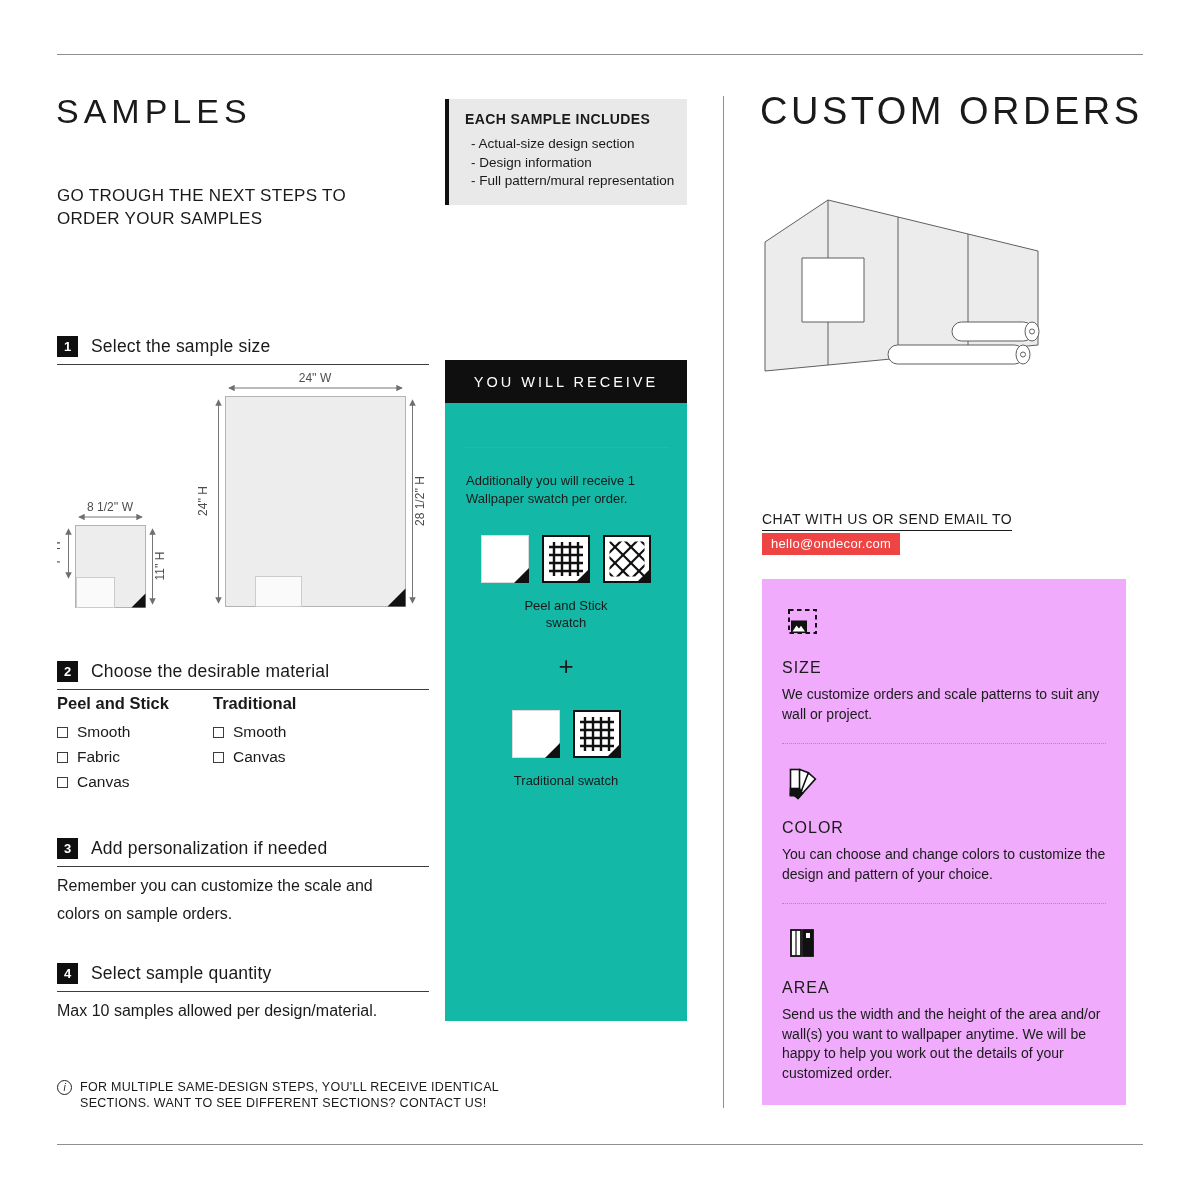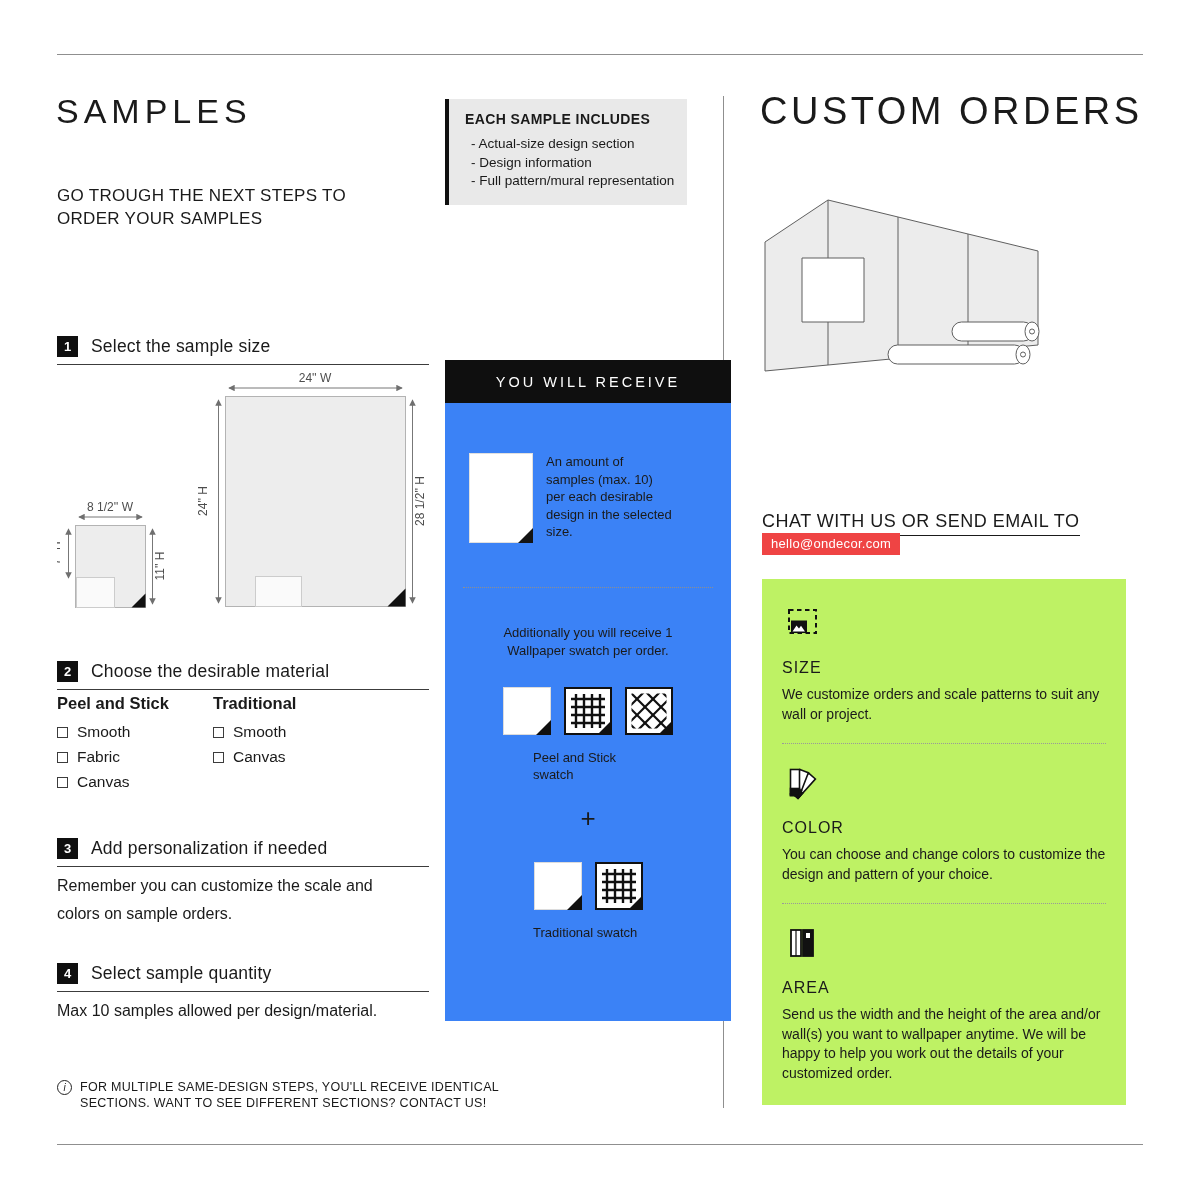--- a/index.html
+++ b/index.html
@@ -40,43 +40,43 @@
   .mat-opt{display:flex;align-items:center;margin-top:7px;font-size:15.5px}
   .cb{flex:none;width:11px;height:11px;border:1.5px solid #3c3c3c;margin-right:9px;background:#fff}
 
   .note{position:absolute;left:57px;font-size:16px;line-height:28px}
   .footer-note{position:absolute;left:57px;top:1079px;width:490px;display:flex;align-items:flex-start}
   .info-circle{flex:none;width:15px;height:15px;border:1.3px solid #222;border-radius:50%;
     font-size:10px;display:flex;align-items:center;justify-content:center;margin:1px 8px 0 0;font-style:italic}
   .footer-text{font-size:12.5px;line-height:16px;letter-spacing:.3px;width:462px}
 
   
-  .receive-panel{left:445px;top:360px;width:286px;height:661px;background:#3b82f6}
+  .receive-panel{left:445px;top:360px;width:242px;height:661px;background:#14b8a6}
   .rp-header{height:43px;background:#0f0f0f;color:#fff;display:flex;align-items:center;
     justify-content:center;font-size:14.5px;letter-spacing:3px}
   .rp-sample-row{display:flex;margin:50px 14px 0 24px}
   .sheet{width:64px;height:90px;background:#fff;border:1px solid #e0e0e0;position:relative;flex:none}
   .sheet::after{content:"";position:absolute;right:-1px;bottom:-1px;width:0;height:0;
     border-left:15px solid transparent;border-bottom:15px solid #141414}
   .rp-sample-text{margin-left:13px;font-size:13px;line-height:17.5px;width:126px}
   .rp-dotted{border-top:1px dotted #8f8f8f;margin:44px 18px 0}
-  .rp-additional{margin:36px auto 0;width:200px;text-align:center;font-size:13px;line-height:17.5px}
+  .rp-additional{margin:24px auto 0;width:200px;font-size:13px;line-height:17.5px}
   .swatch-row{display:flex;justify-content:center;gap:13px;margin-top:28px}
   .swatch{width:48px;height:48px}
-  .swatch-label{margin:14px auto 0;width:110px;font-size:13px;line-height:17px}
+  .swatch-label{margin:14px auto 0;width:110px;text-align:center;font-size:13px;line-height:17px}
   .rp-plus{text-align:center;font-size:26px;margin-top:20px}
 
   
   .intro{left:762px;top:404px;width:376px;font-size:18.5px;line-height:26.5px}
-  .contact-label{left:762px;top:511px;font-size:18px;letter-spacing:.5px;
+  .contact-label{left:762px;top:511px;font-size:14px;letter-spacing:.5px;
     border-bottom:1px solid #1a1a1a;padding-bottom:3px;display:inline-block}
   .email-badge{left:762px;top:533px;background:#ef4444;color:#fff;font-size:13px;
     padding:3px 9px 4px;display:inline-block;letter-spacing:.3px}
 
-  .features{left:762px;top:579px;width:364px;min-height:526px;background:#bef264;padding:24px 20px 20px}
+  .features{left:762px;top:579px;width:364px;min-height:526px;background:#f0abfc;padding:24px 20px 20px}
   .f-title{font-size:16px;letter-spacing:1px;margin-top:12px}
   .f-text{font-size:14px;line-height:19.5px;margin-top:8px;width:324px}
   .f-dotted{border-top:1px dotted #999;margin:19px 0}
 </style>
 </head>
 <body>
 
 <div id="page">
 
   <div class="rule" style="top:54px"></div>
@@ -175,24 +175,20 @@
   <p class="note" style="top:997px;width:400px">Max 10 samples allowed per design/material.</p>
 
   <div class="footer-note">
     <span class="info-circle">i</span>
     <span class="footer-text">FOR MULTIPLE SAME-DESIGN STEPS, YOU'LL RECEIVE IDENTICAL SECTIONS. WANT TO SEE DIFFERENT SECTIONS? CONTACT US!</span>
   </div>
 
   <div class="abs receive-panel">
     <div class="rp-header">YOU WILL RECEIVE</div>
 
-    <div class="rp-sample-row">
-      <div class="sheet"></div>
-      <div class="rp-sample-text">An amount of samples (max. 10) per each desirable design in the selected size.</div>
-    </div>
 
     <div class="rp-dotted"></div>
 
     <p class="rp-additional">Additionally you will receive 1 Wallpaper swatch per order.</p>
 
     <div class="swatch-row">
       <svg class="swatch" viewBox="0 0 48 48">
         <rect x="0.5" y="0.5" width="47" height="47" fill="#fff" stroke="#dcdcdc"></rect>
         <path d="M48,48 L48,33 L33,48 Z" fill="#101010"></path>
       </svg>

